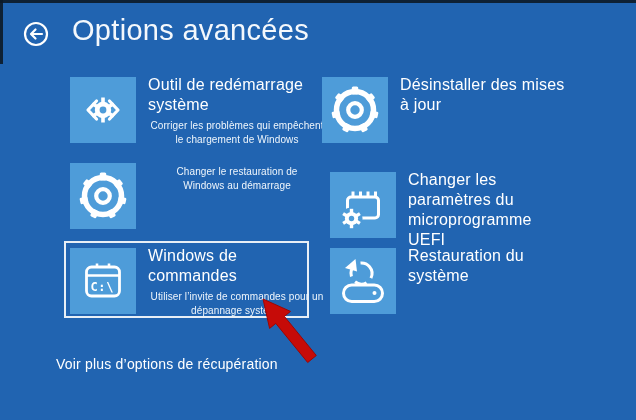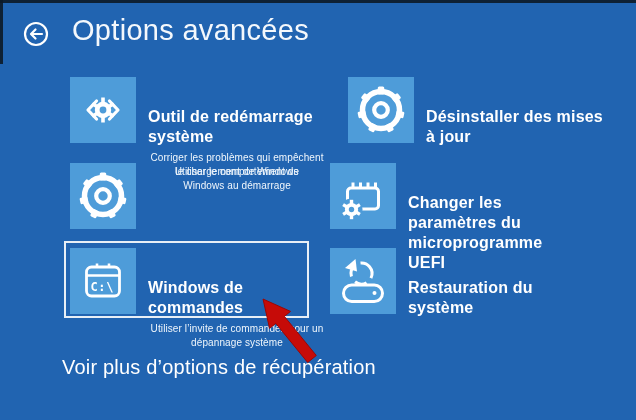--- a/index.html
+++ b/index.html
@@ -32,34 +32,34 @@
     color:#F4F8FC;white-space:nowrap;
   }
 
   .tile{position:absolute;width:250px;height:70px;cursor:pointer;}
   .tile-icon{
     position:absolute;left:0;top:0;width:66px;height:66px;
     background:var(--tile-icon-bg);
   }
   .tile-text{position:absolute;left:78px;top:-2px;width:178px;}
   .tile-title{
-    font-size:16px;line-height:20px;font-weight:700;
-    color:var(--text-white);white-space:pre-line;letter-spacing:.2px;margin-top:32px;
+    font-size:16px;line-height:20px;font-weight:400;
+    color:var(--text-white);white-space:pre-line;letter-spacing:.2px;
   }
   .tile-subtitle{
     margin-top:4px;font-size:10px;line-height:13.5px;font-weight:400;
     color:var(--subtitle-white);white-space:pre-line;letter-spacing:.1px;text-align:center;
   }
   .focus-rect{
     position:absolute;left:64px;top:241px;width:245px;height:77px;
     border:2px solid var(--focus-border);
   }
   .footer-link{
-    position:absolute;left:62px;top:356px;
-    font-size:20px;color:var(--text-white);letter-spacing:.2px;
+    position:absolute;left:56px;top:356px;
+    font-size:14px;color:var(--text-white);letter-spacing:.2px;
     cursor:pointer;white-space:nowrap;
   }
   .annotation-arrow{
     position:absolute;left:0;top:0;width:636px;height:420px;
     pointer-events:none;
   }
   svg{display:block;}
 </style>
 </head>
 <body>
@@ -99,21 +99,21 @@
     </svg>
   </div>
   <div class="tile-text">
     <div class="tile-title">Outil de redémarrage
 système</div>
     <div class="tile-subtitle">Corriger les problèmes qui empêchent
 le chargement de Windows</div>
   </div>
 </div>
 
-<div class="tile" style="left:348px;top:77px">
+<div class="tile" style="left:322px;top:77px">
   <div class="tile-icon">
     <svg width="66" height="66" viewBox="0 0 66 66">
       <g fill="#FFFFFF">
         <rect x="29.75" y="9.5" width="6.5" height="8" rx="1.5" transform="rotate(0 33 33)"></rect>
         <rect x="29.75" y="9.5" width="6.5" height="8" rx="1.5" transform="rotate(51.4 33 33)"></rect>
         <rect x="29.75" y="9.5" width="6.5" height="8" rx="1.5" transform="rotate(102.9 33 33)"></rect>
         <rect x="29.75" y="9.5" width="6.5" height="8" rx="1.5" transform="rotate(154.3 33 33)"></rect>
         <rect x="29.75" y="9.5" width="6.5" height="8" rx="1.5" transform="rotate(205.7 33 33)"></rect>
         <rect x="29.75" y="9.5" width="6.5" height="8" rx="1.5" transform="rotate(257.1 33 33)"></rect>
         <rect x="29.75" y="9.5" width="6.5" height="8" rx="1.5" transform="rotate(308.6 33 33)"></rect>
@@ -139,26 +139,26 @@
         <rect x="29.75" y="9.5" width="6.5" height="8" rx="1.5" transform="rotate(154.3 33 33)"></rect>
         <rect x="29.75" y="9.5" width="6.5" height="8" rx="1.5" transform="rotate(205.7 33 33)"></rect>
         <rect x="29.75" y="9.5" width="6.5" height="8" rx="1.5" transform="rotate(257.1 33 33)"></rect>
         <rect x="29.75" y="9.5" width="6.5" height="8" rx="1.5" transform="rotate(308.6 33 33)"></rect>
       </g>
       <circle cx="33" cy="33" r="18.5" fill="none" stroke="#FFFFFF" stroke-width="5.5"></circle>
       <circle cx="33" cy="33" r="6.8" fill="none" stroke="#FFFFFF" stroke-width="4.2"></circle>
     </svg>
   </div>
   <div class="tile-text">
-    <div class="tile-subtitle">Utiliser le comportement de
+    <div class="tile-subtitle">Changer le restauration de
 Windows au démarrage</div>
   </div>
 </div>
 
-<div class="tile" style="left:330px;top:163px">
+<div class="tile" style="left:330px;top:172px">
   <div class="tile-icon">
     <svg width="66" height="66" viewBox="0 0 66 66">
       <rect x="17.5" y="25" width="31" height="21" rx="3.5" fill="none" stroke="#FFFFFF" stroke-width="3"></rect>
       <g stroke="#FFFFFF" stroke-width="3">
         <line x1="23" y1="19.5" x2="23" y2="25.5"></line>
         <line x1="30.5" y1="19.5" x2="30.5" y2="25.5"></line>
         <line x1="38" y1="19.5" x2="38" y2="25.5"></line>
         <line x1="45.5" y1="19.5" x2="45.5" y2="25.5"></line>
       </g>
       <circle cx="21.5" cy="46.5" r="11" fill="#4E9CD9"></circle>

